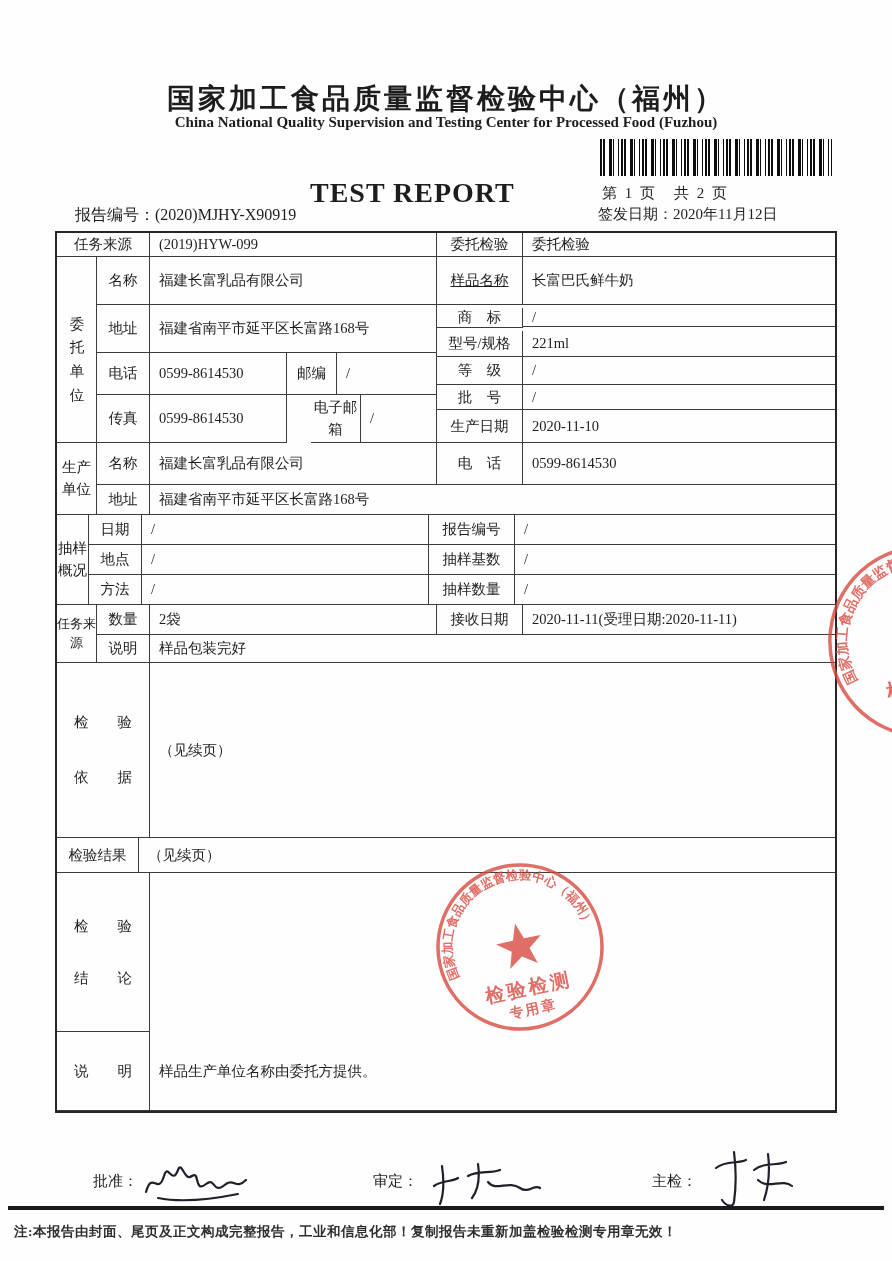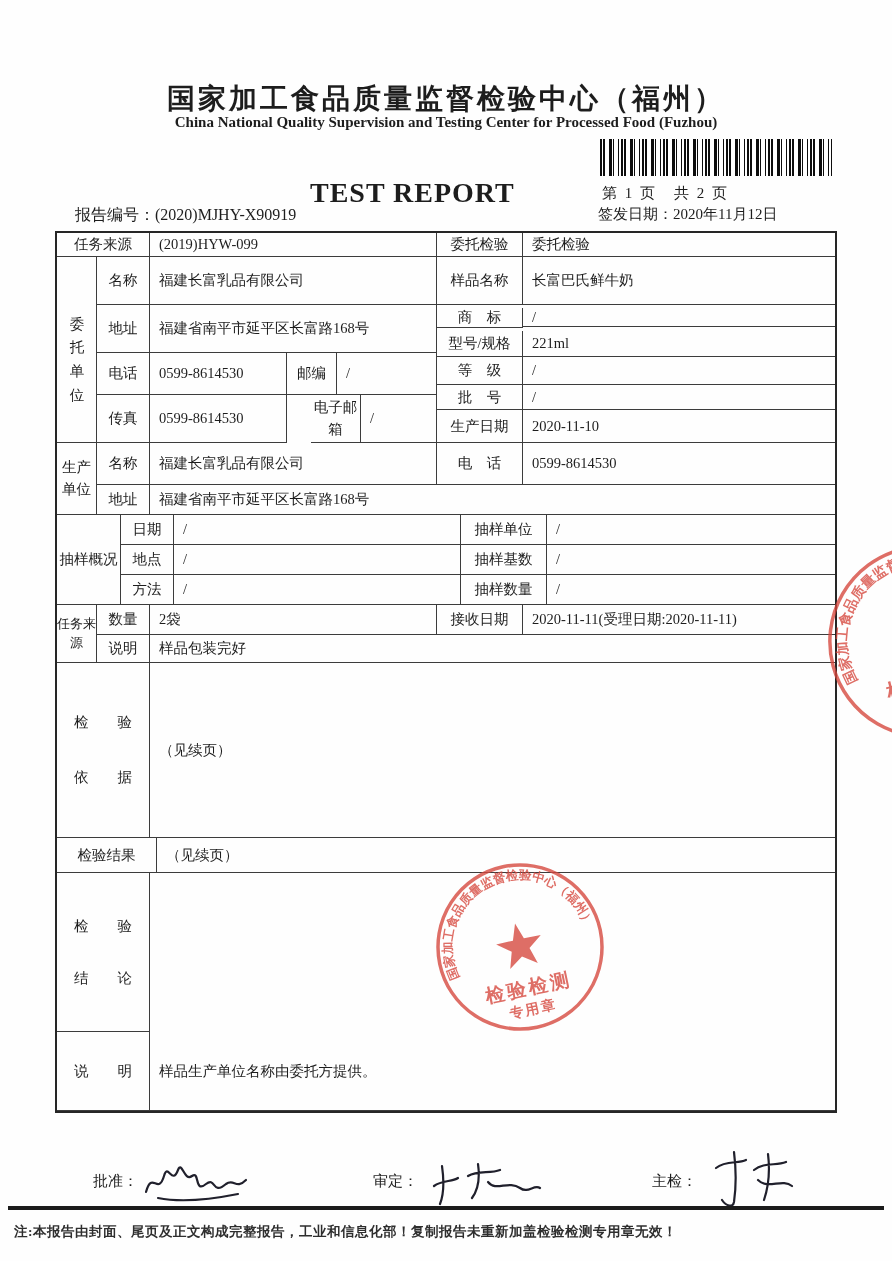--- a/index.html
+++ b/index.html
@@ -78,21 +78,21 @@
         </div>
         <div class="row" style="height:48px;">
           <div class="c lab" style="width:53px;">传真</div>
           <div class="c val" style="width:137px;">0599-8614530</div>
           <div class="c lab wrap2" style="width:50px;margin-left:24px;">电子邮箱</div>
           <div class="c val" style="flex:1;">/</div>
         </div>
       </div>
       <div class="col" style="flex:1;">
         <div class="row" style="height:48px;">
-          <div class="c lab" style="width:86px;">样品名称</div>
+          <div class="c lab" style="width:86px;text-decoration:underline;">样品名称</div>
           <div class="c val lr" style="flex:1;">长富巴氏鲜牛奶</div>
         </div>
         <div class="row" style="height:26px;align-items:center;">
           <div class="c lab" style="width:86px;">商　标</div>
           <div class="c val lr" style="flex:1;">/</div>
         </div>
         <div class="row" style="height:26px;">
           <div class="c lab" style="width:86px;">型号/规格</div>
           <div class="c val lr" style="flex:1;">221ml</div>
         </div>
@@ -121,26 +121,26 @@
           <div class="c val lr" style="flex:1;">0599-8614530</div>
         </div>
         <div class="row" style="height:30px;">
           <div class="c lab" style="width:53px;">地址</div>
           <div class="c val lr" style="flex:1;">福建省南平市延平区长富路168号</div>
         </div>
       </div>
     </div>
 
     <div class="row" style="height:90px;">
-      <div class="c lab wrap2" style="width:64px;height:90px;">抽样概况</div>
+      <div class="c lab wrap2" style="width:32px;height:90px;">抽样概况</div>
       <div class="col" style="flex:1;">
         <div class="row" style="height:30px;">
           <div class="c lab" style="width:53px;">日期</div>
           <div class="c val" style="width:287px;">/</div>
-          <div class="c lab" style="width:86px;">抽样单位</div>
+          <div class="c lab" style="width:86px;">报告编号</div>
           <div class="c val lr" style="flex:1;">/</div>
         </div>
         <div class="row" style="height:30px;">
           <div class="c lab" style="width:53px;">地点</div>
           <div class="c val" style="width:287px;">/</div>
           <div class="c lab" style="width:86px;">抽样基数</div>
           <div class="c val lr" style="flex:1;">/</div>
         </div>
         <div class="row" style="height:30px;">
           <div class="c lab" style="width:53px;">方法</div>
@@ -169,21 +169,21 @@
 
     <div class="row" style="height:175px;">
       <div class="c lab" style="width:93px;">
         <div style="line-height:3.8;"><span>检　　验</span><br>
         <span>依　　据</span></div>
       </div>
       <div class="c val lr" style="flex:1;">（见续页）</div>
     </div>
 
     <div class="row" style="height:35px;">
-      <div class="c lab" style="width:100px;">检验结果</div>
+      <div class="c lab" style="width:82px;">检验结果</div>
       <div class="c val lr" style="flex:1;">（见续页）</div>
     </div>
 
     <div class="row" style="height:159px;">
       <div class="c lab" style="width:93px;">
         <div style="line-height:3.6;"><span>检　　验</span><br>
         <span>结　　论</span></div>
       </div>
     </div>
 

